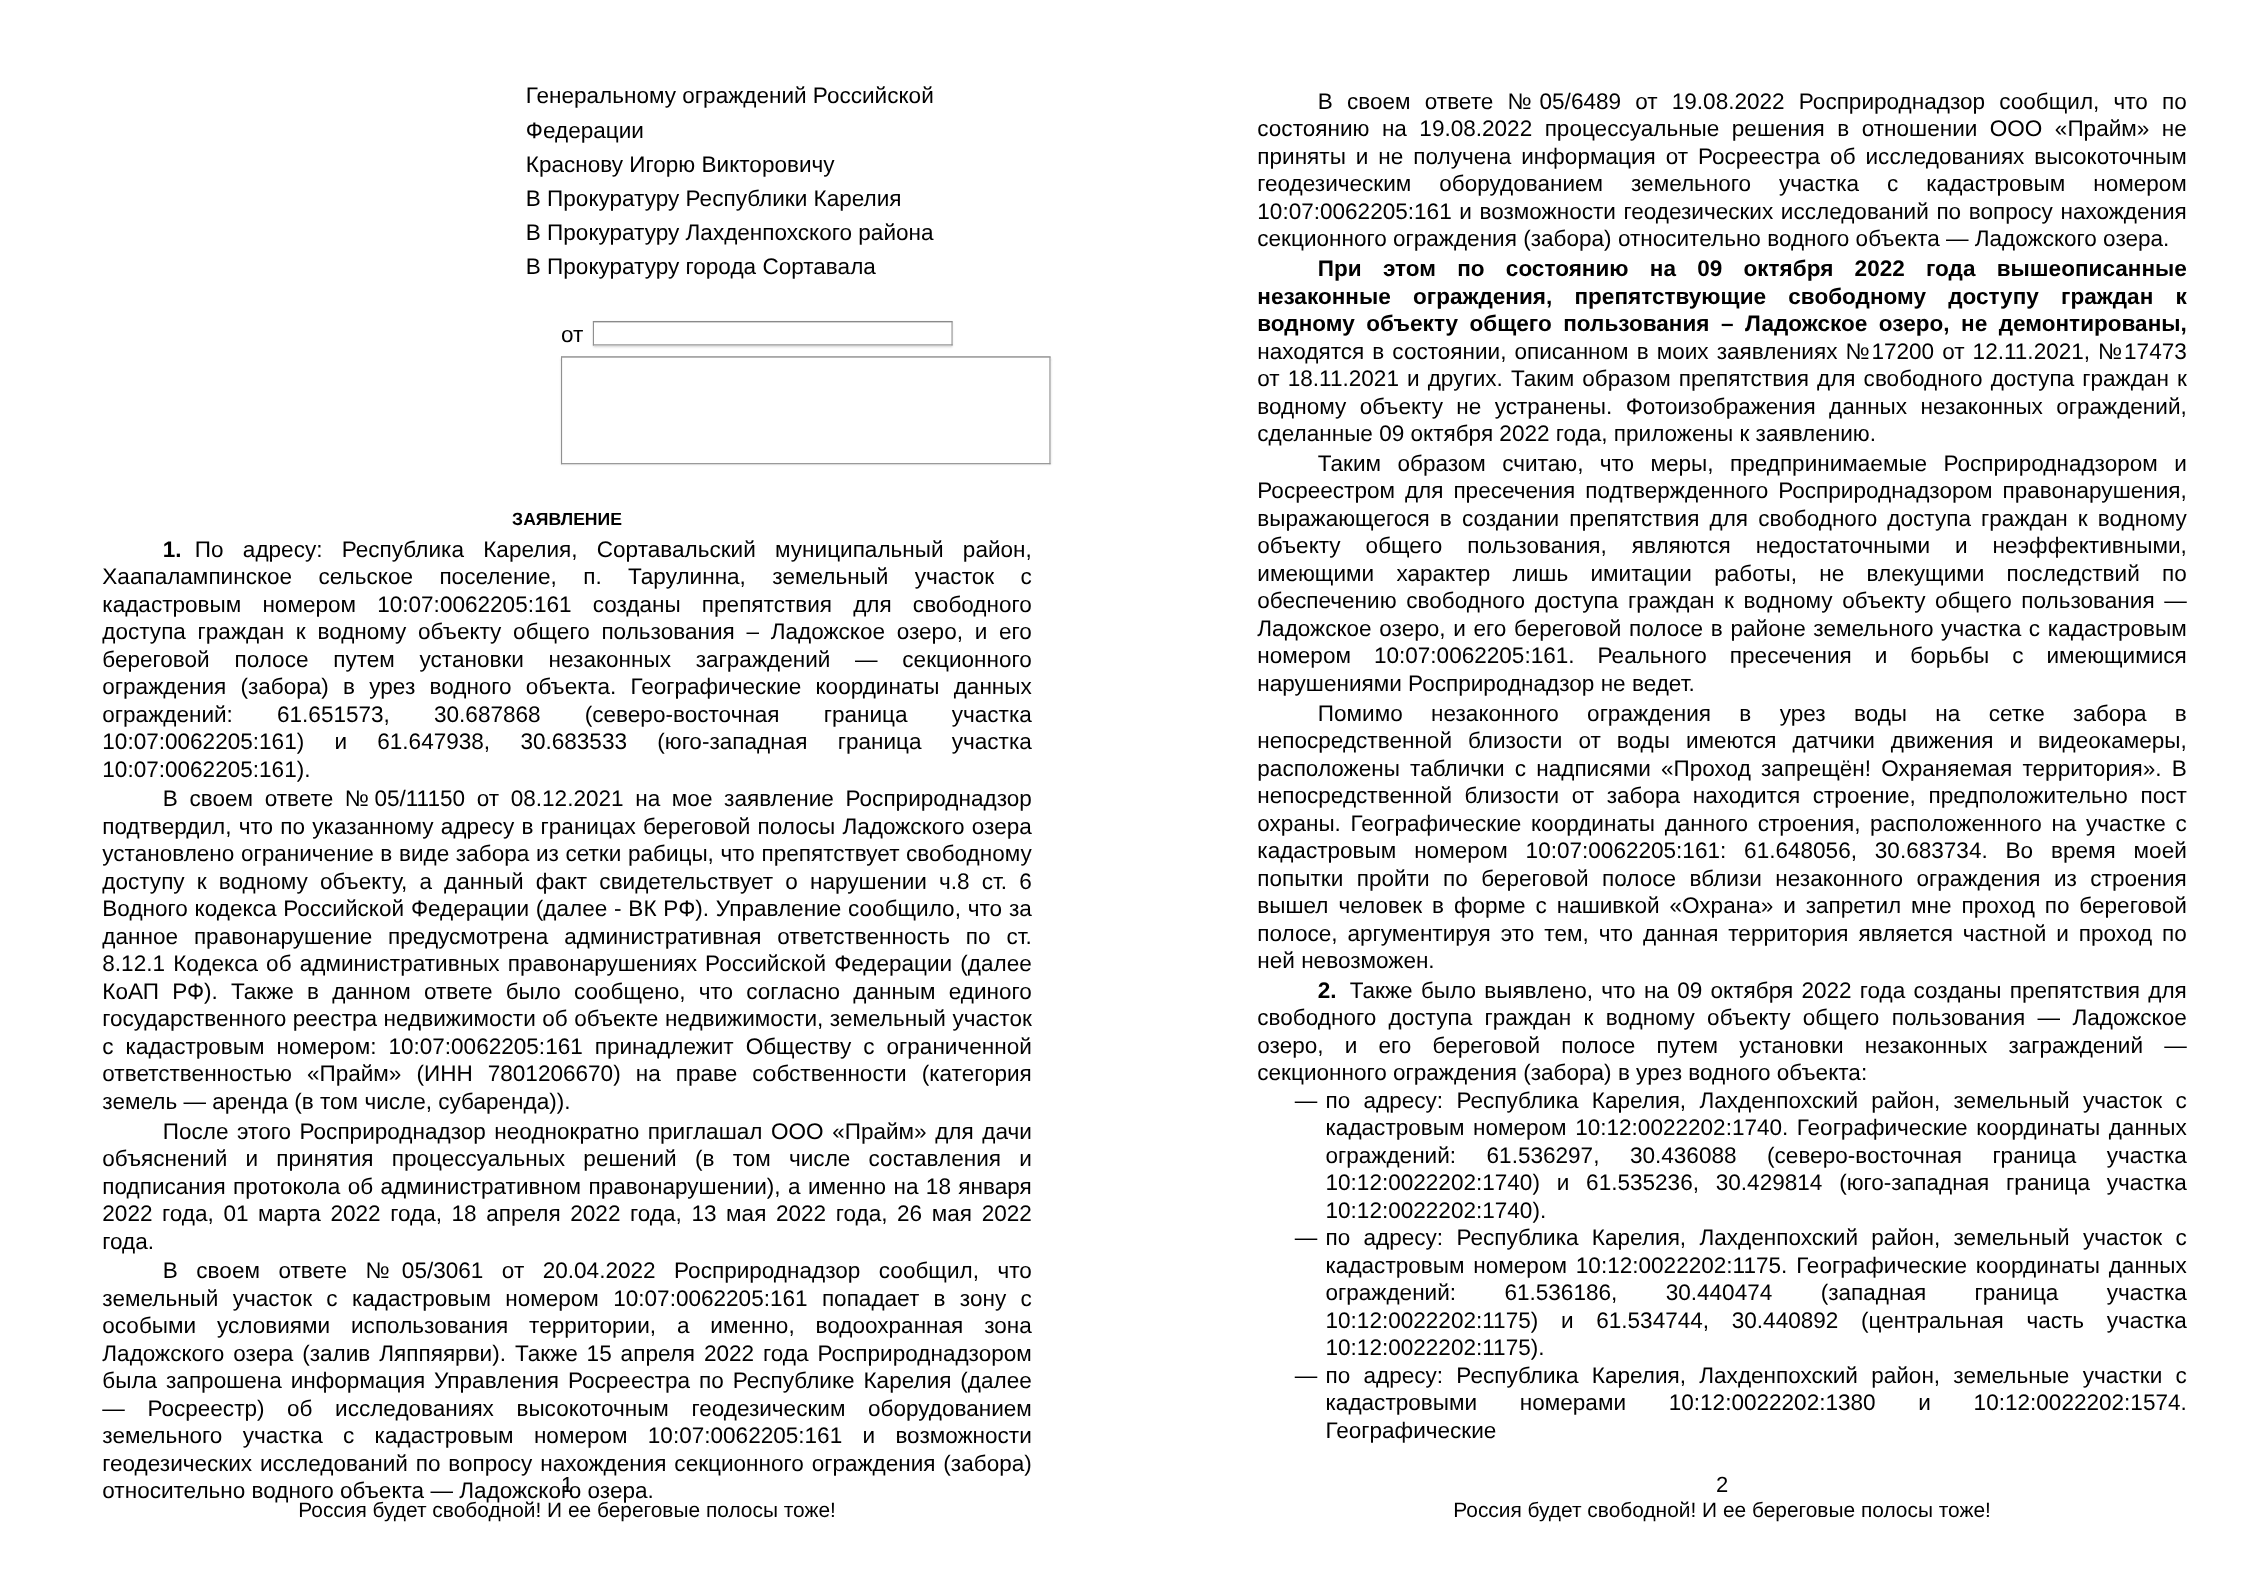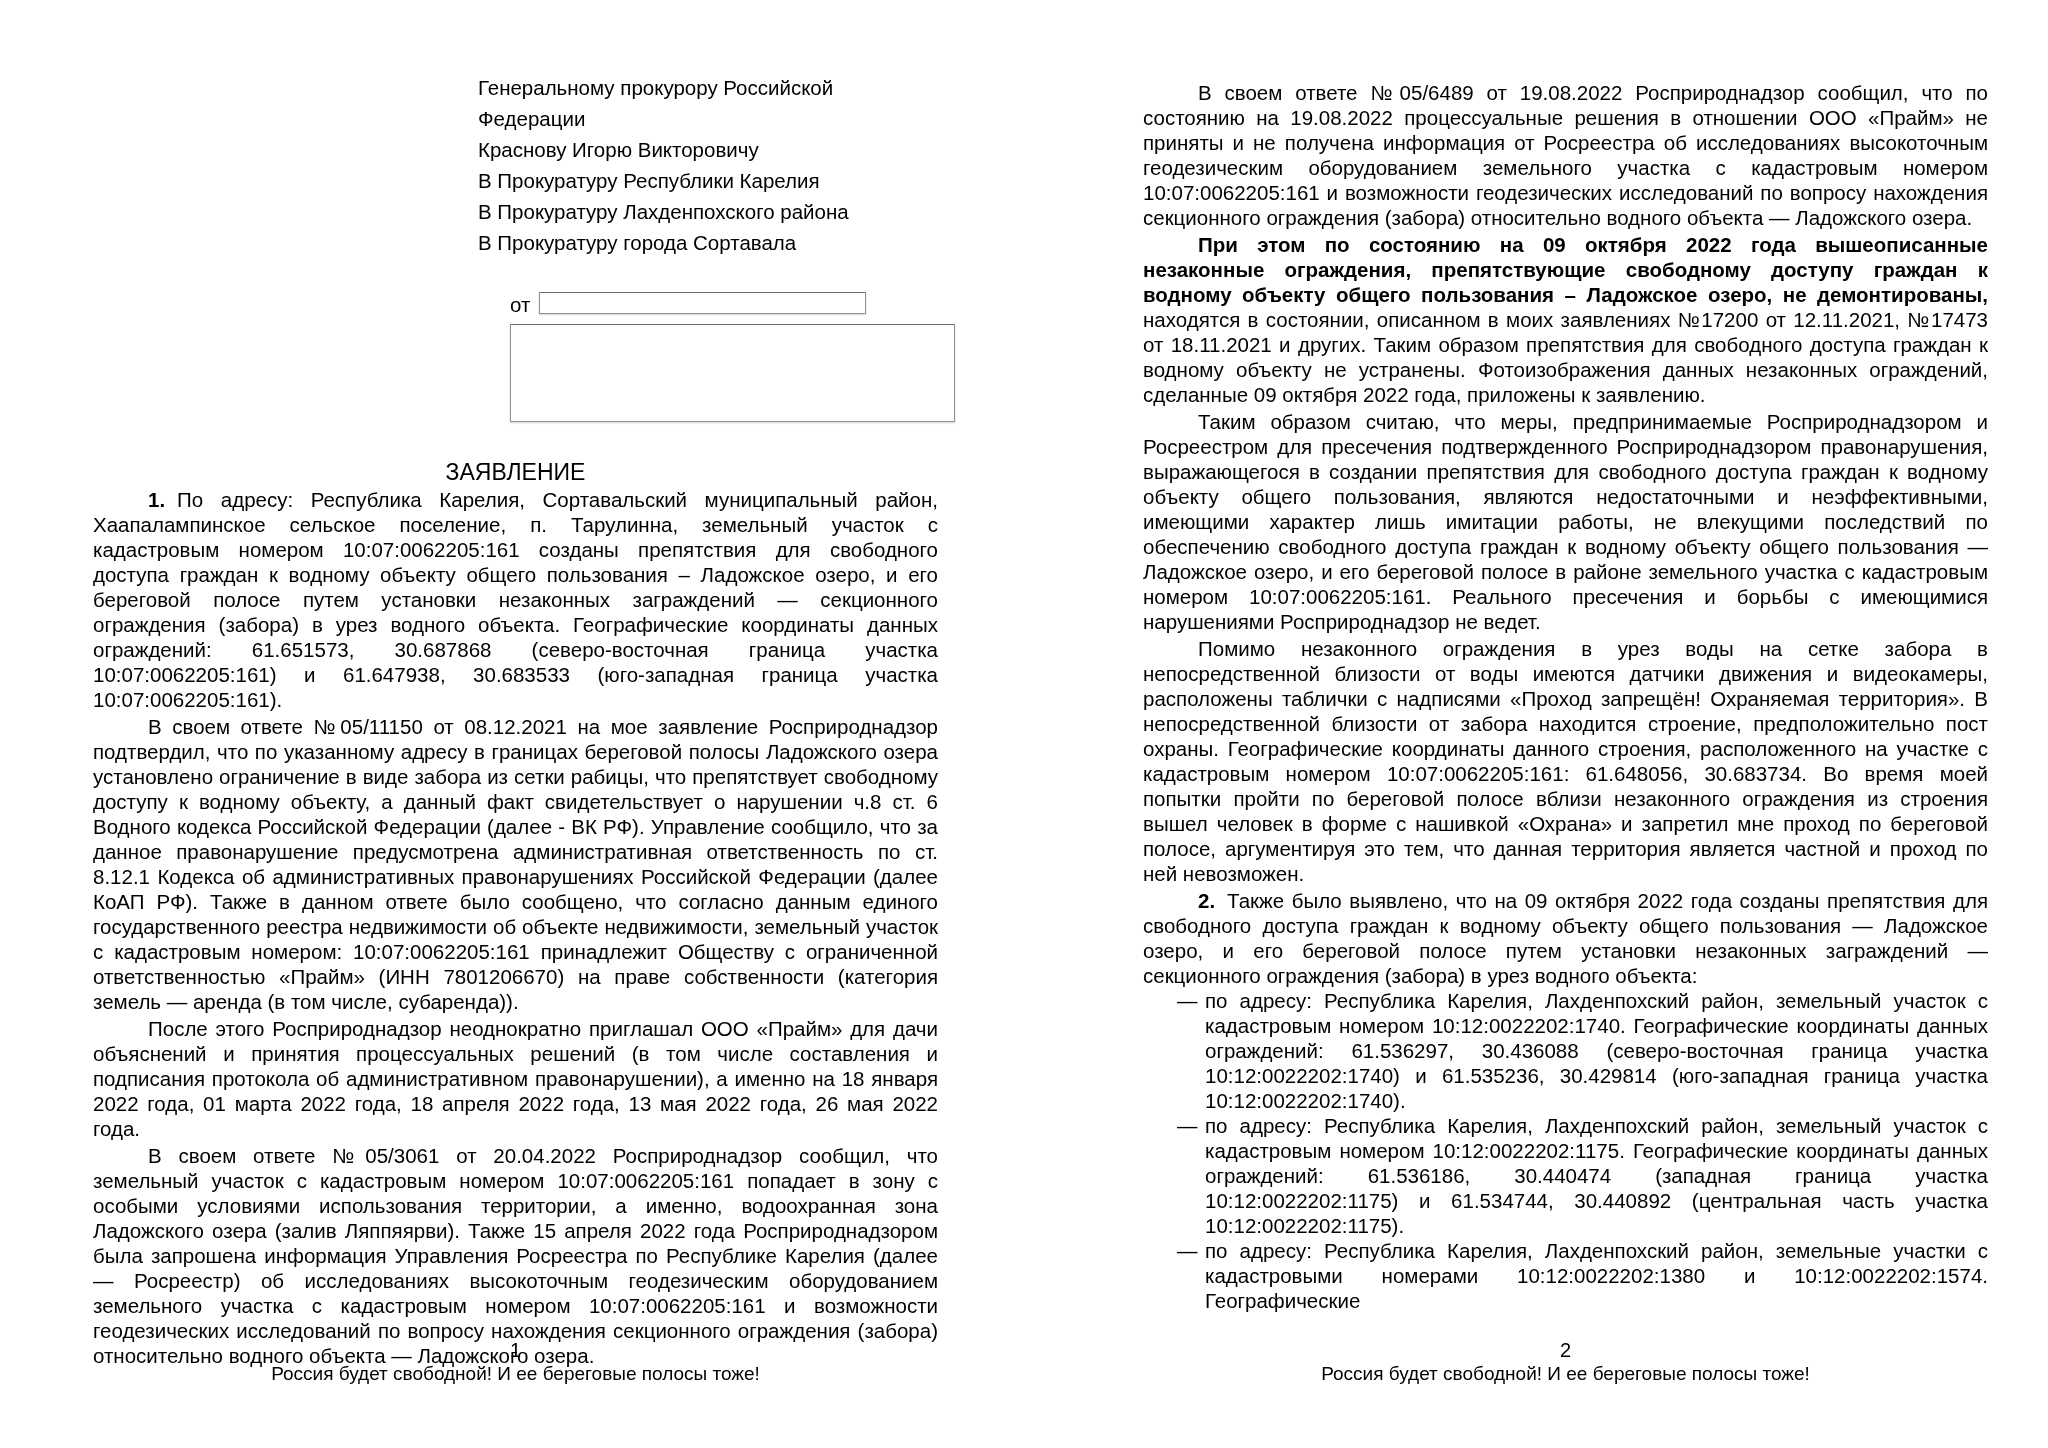--- a/index.html
+++ b/index.html
@@ -55,22 +55,22 @@
   .redact-large {
     margin-top: 6px;
     margin-left: 417px;
     width: 443px;
     height: 96px;
   }
 
   .doc-title {
     margin: 38px 0 0 0;
     text-align: center;
-    font-size: 23px;
-    font-weight: normal;
+    font-size: 16px;
+    font-weight: bold;
     line-height: 25px;
   }
 
   p.body {
     margin: 2px 0 0 0;
     text-align: justify;
     text-indent: 55px;
   }
   p.first-body { }
   .b { font-weight: bold; }
@@ -107,21 +107,21 @@
     font-size: 19px;
     line-height: 24px;
   }
 </style>
 </head>
 <body>
 
 <div class="page" id="page-1">
 
   <div class="addressee">
-    <div>Генеральному прокурору Российской Федерации</div>
+    <div>Генеральному ограждений Российской Федерации</div>
     <div>Краснову Игорю Викторовичу</div>
     <div>В Прокуратуру Республики Карелия</div>
     <div>В Прокуратуру Лахденпохского района</div>
     <div>В Прокуратуру города Сортавала</div>
   </div>
 
   <div class="from-row">
     <span class="from-label">от</span>
     <span class="redact-box redact-small"></span>
   </div>

